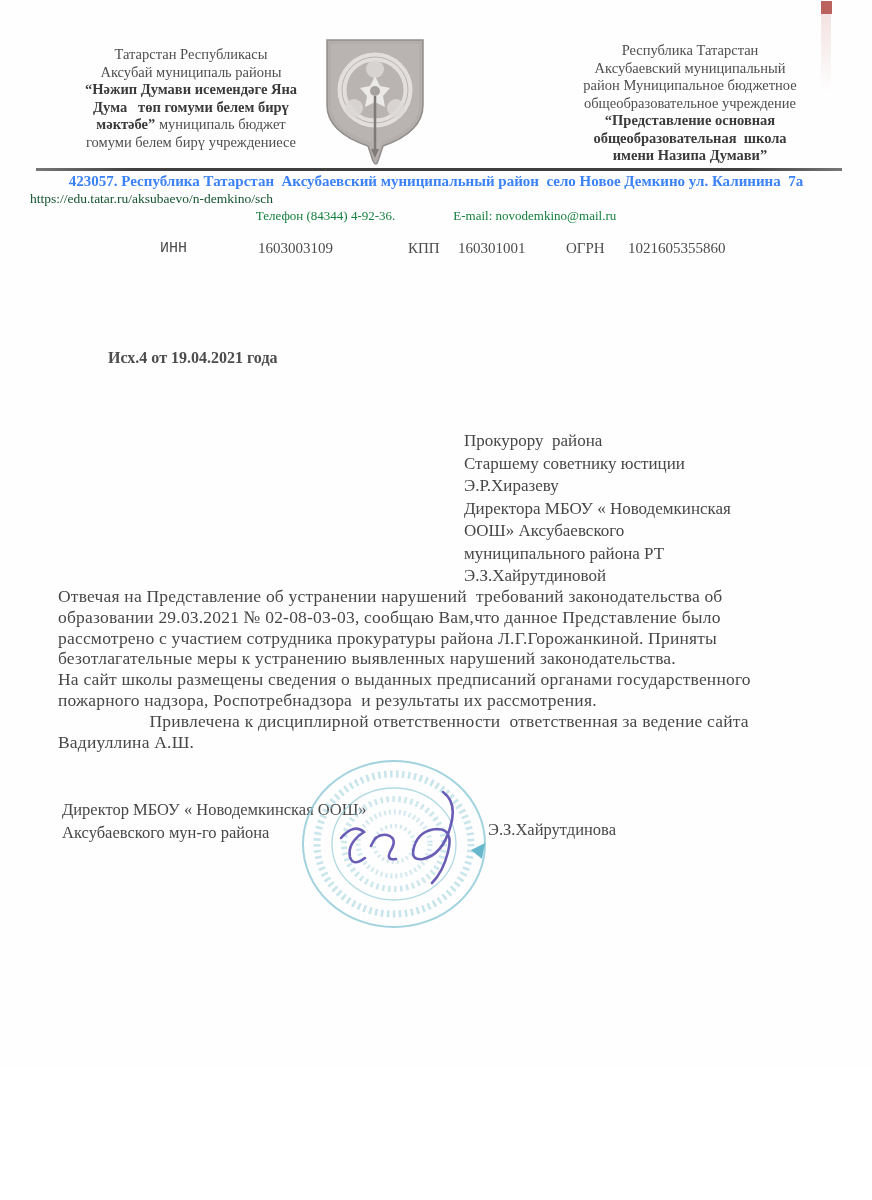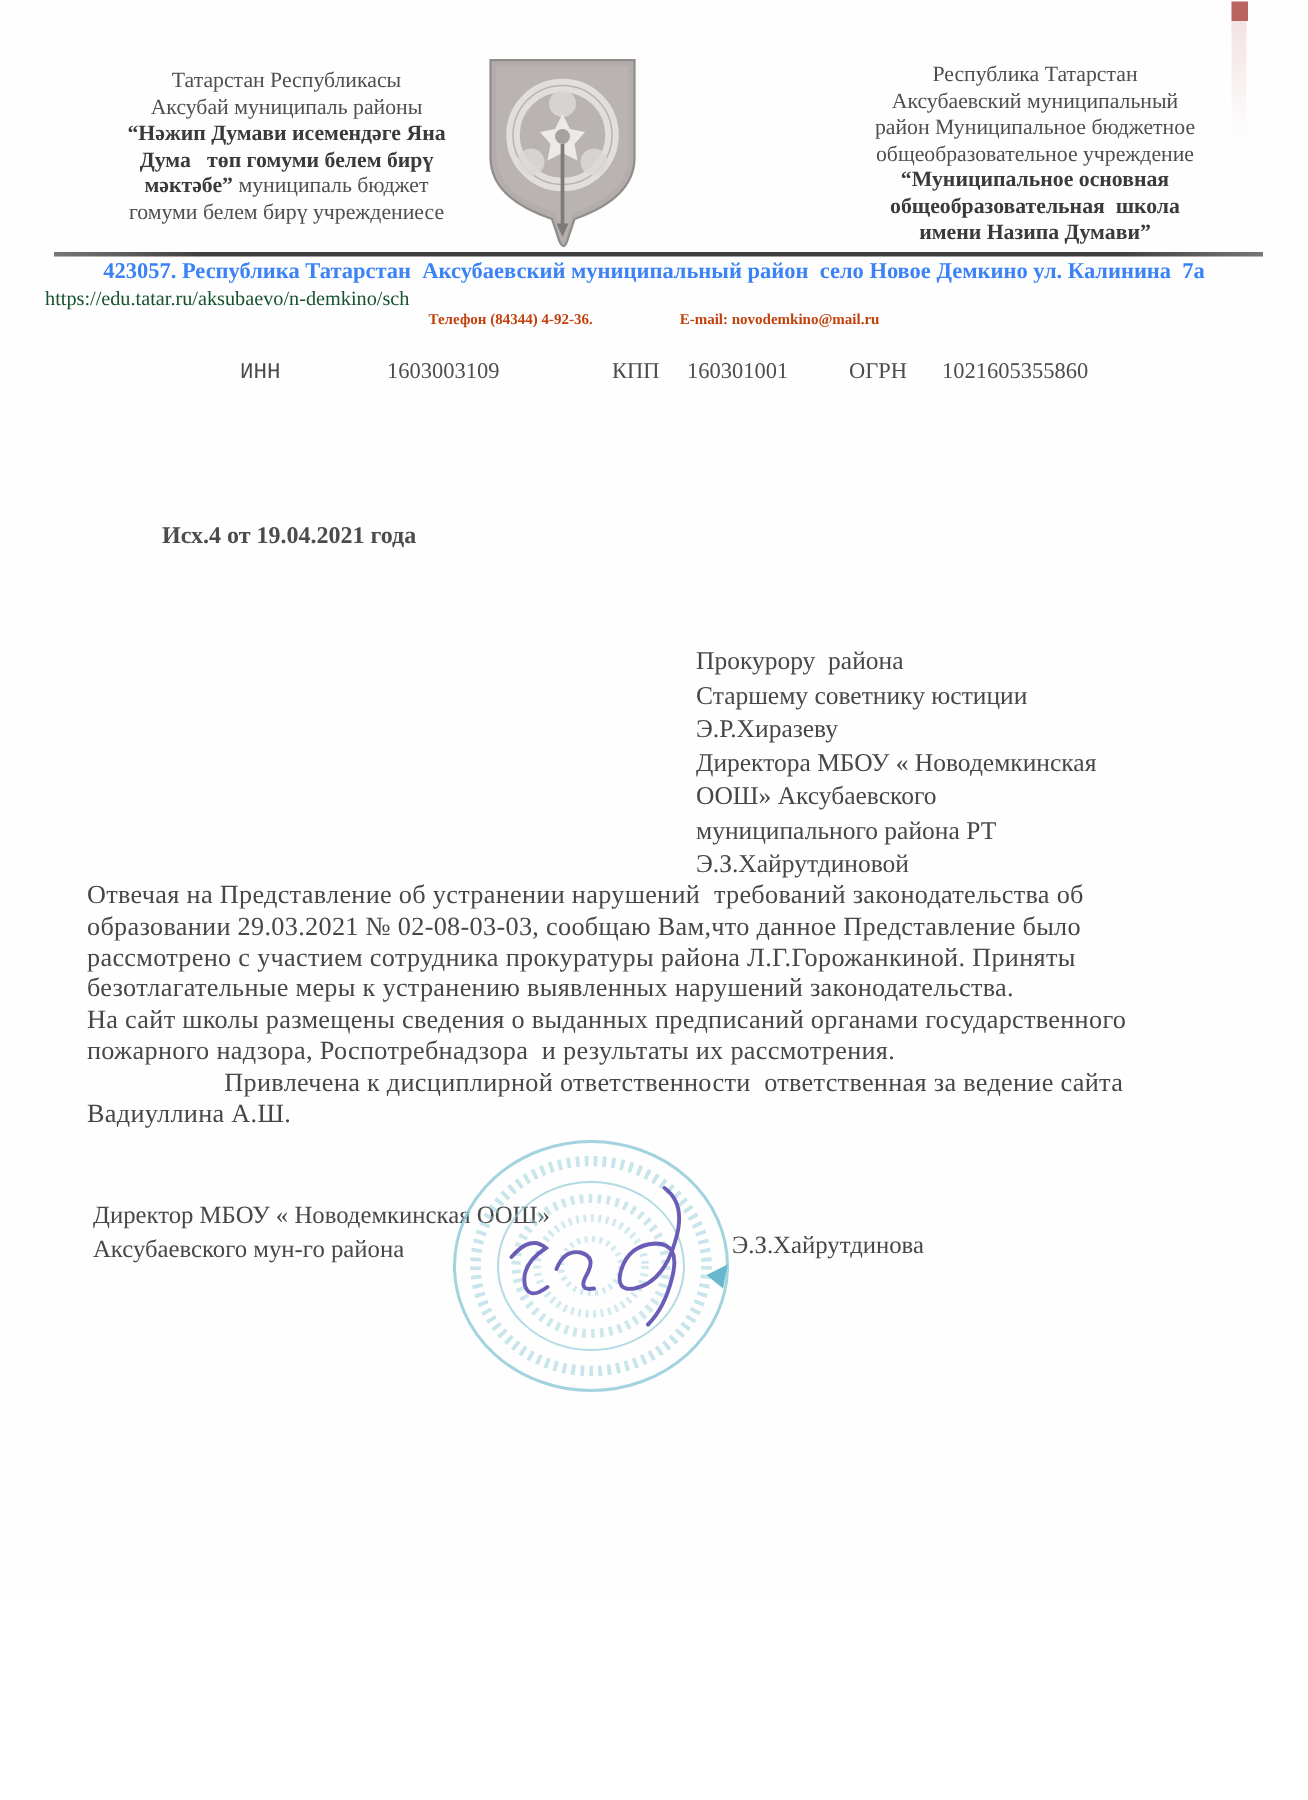--- a/index.html
+++ b/index.html
@@ -19,21 +19,21 @@
   .emblem { position:absolute; left:318px; top:36px; width:114px; height:132px; }
 
   .rule { position:absolute; left:36px; top:168px; width:806px; height:3px;
           background:linear-gradient(90deg,#777 0%,#3f3f3f 12%,#3f3f3f 88%,#777 100%); }
 
   .addr  { position:absolute; left:30px; top:173px; width:812px; text-align:center;
            font-weight:bold; font-size:15px; color:#3b82f6; white-space:pre; }
   .site  { position:absolute; left:30px; top:191px; width:812px; 
            font-size:13.5px; color:#14532d; }
   .phone-row { position:absolute; left:30px; top:208px; width:812px; text-align:center;
-           font-weight:bold; font-size:10px; color:#c2410c; }
+           font-weight:normal; font-size:13px; color:#15803d; }
   .phone-row .gap { display:inline-block; width:58px; }
 
   .registry { position:absolute; left:0; top:240px; width:872px; height:22px;
               font-size:15px; color:#4c4c4c; }
   .registry span { position:absolute; white-space:pre; }
   .r-inn-l  { left:160px;font-family:Liberation Mono, monospace; } .r-inn  { left:258px; }
   .r-kpp-l  { left:408px; } .r-kpp  { left:458px; }
   .r-ogrn-l { left:566px; } .r-ogrn { left:628px; }
 
   .ref { position:absolute; left:108px; top:349px; font-size:16px; color:#4c4c4c;font-weight:bold; }
@@ -87,21 +87,21 @@
       <path d="M57 60 L57 116" stroke="#7e7a78" stroke-width="2.5"></path>
       <path d="M57 122 l-4 -9 h8 z" fill="#7e7a78"></path>
     </svg>
   </div>
 
   <div class="hdr-right">
     <div>Республика Татарстан</div>
     <div>Аксубаевский муниципальный</div>
     <div>район Муниципальное бюджетное</div>
     <div>общеобразовательное учреждение</div>
-    <div class="b">“Муниципальное основная</div>
+    <div class="b">“Представление основная</div>
     <div class="b">общеобразовательная  школа</div>
     <div class="b">имени Назипа Думави”</div>
   </div>
 
   <div class="rule"></div>
 
   <div class="addr">423057. Республика Татарстан  Аксубаевский муниципальный район  село Новое Демкино ул. Калинина  7а</div>
   <div class="site">https://edu.tatar.ru/aksubaevo/n-demkino/sch</div>
   <div class="phone-row">
     <span>Телефон (84344)  4-92-36.</span><span class="gap"></span><span>E-mail: novodemkino@mail.ru</span>

